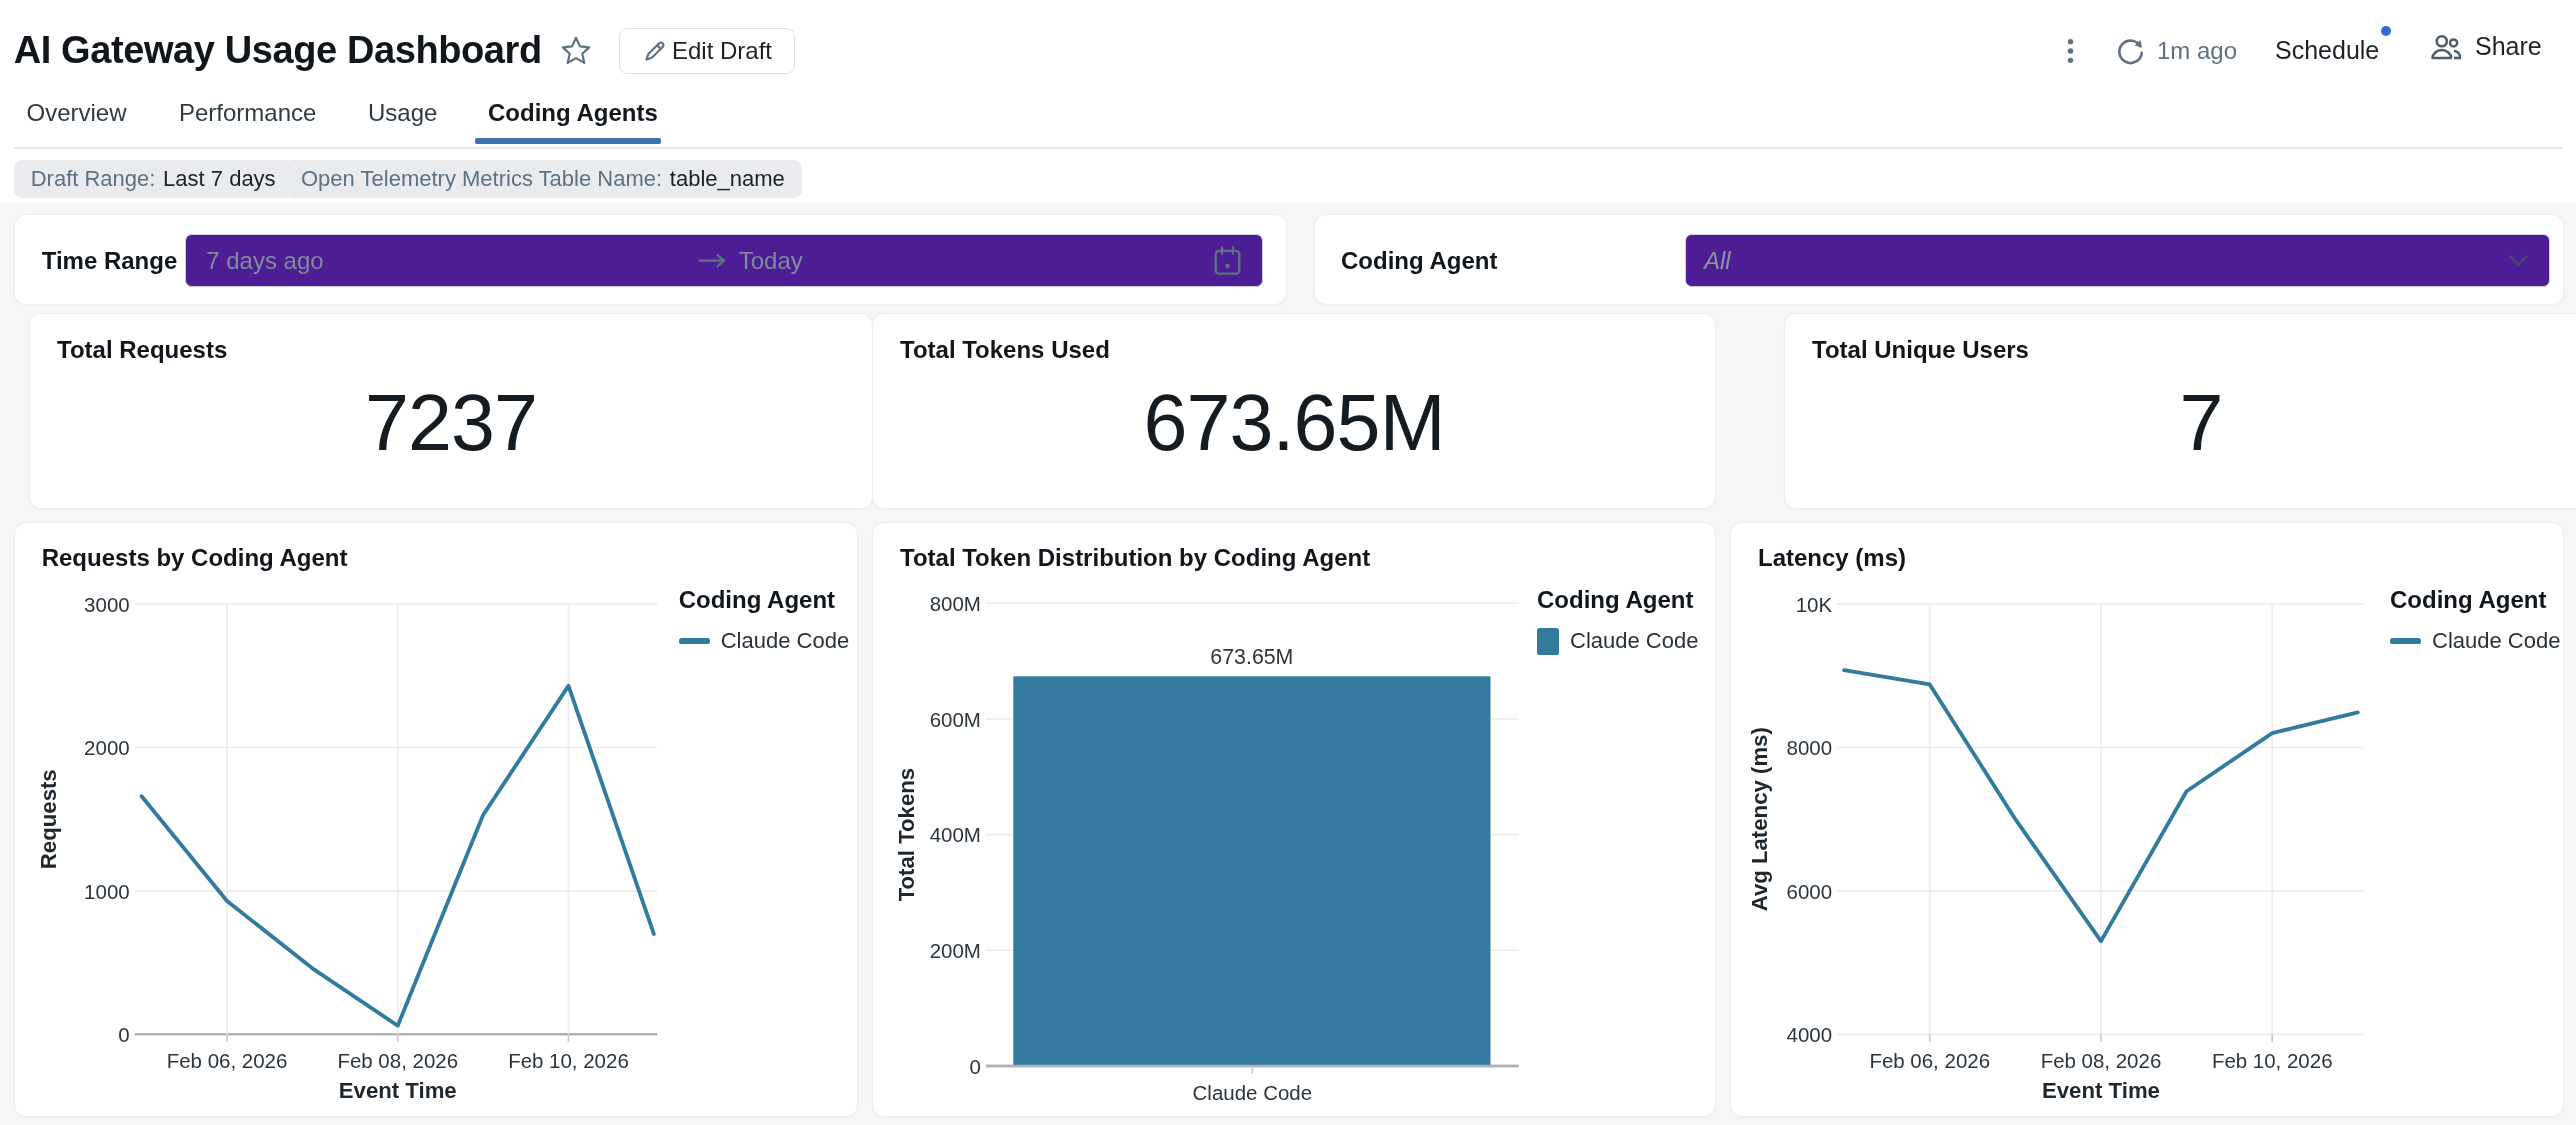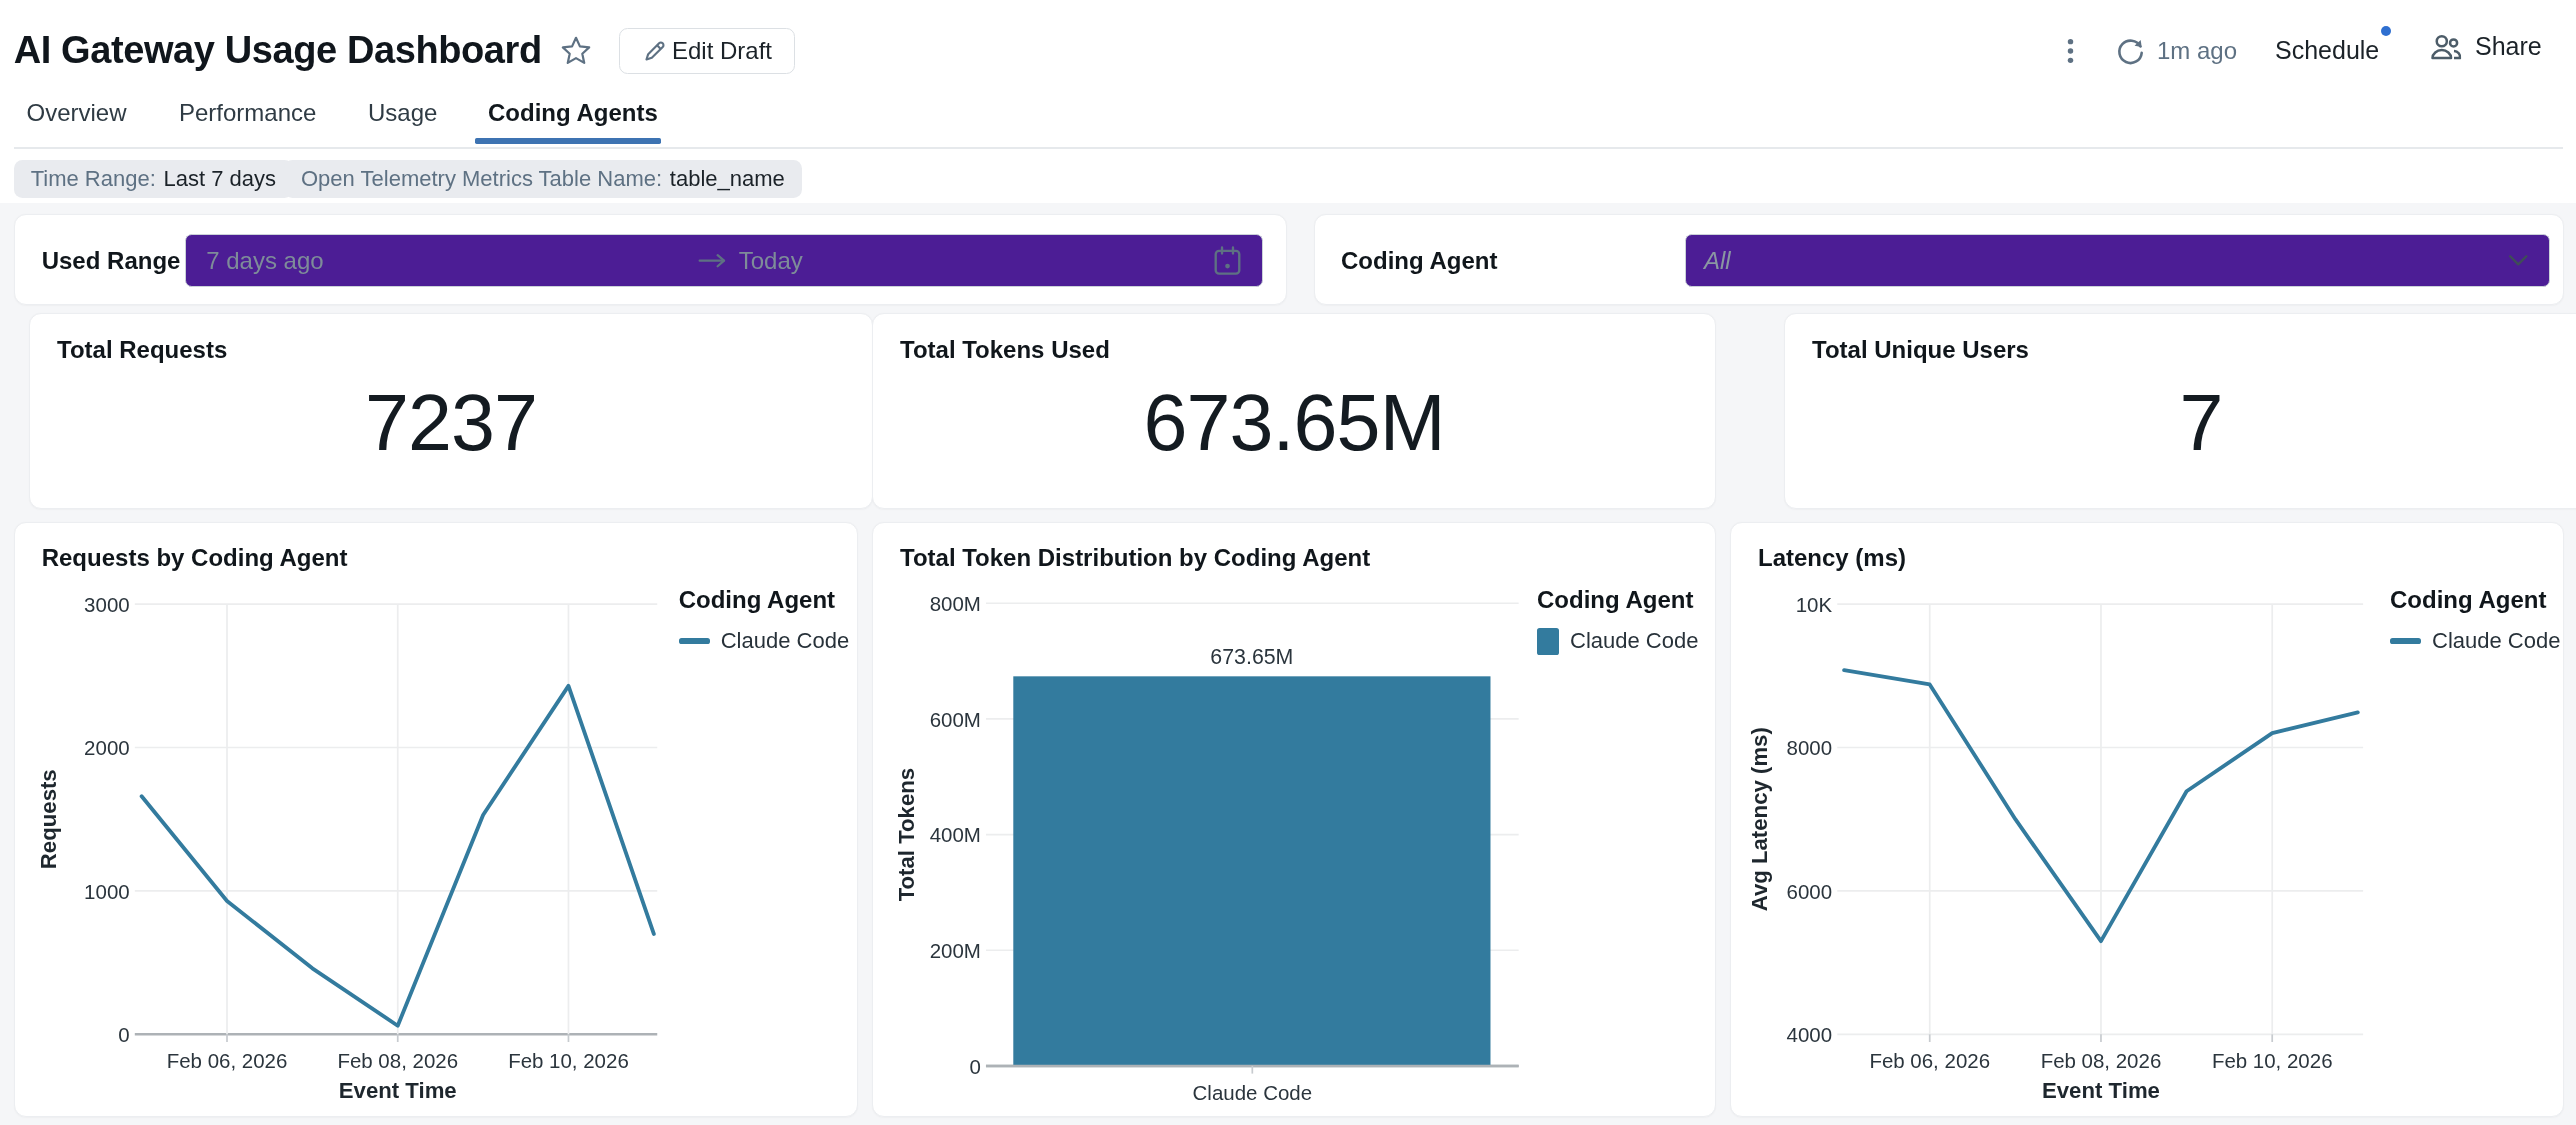--- a/index.html
+++ b/index.html
@@ -120,30 +120,30 @@
   </button>
 
   <button class="tab" style="left:26.5px;">Overview</button>
   <button class="tab" style="left:179px;">Performance</button>
   <button class="tab" style="left:368px;">Usage</button>
   <button class="tab active" style="left:488px;">Coding Agents</button>
   <div id="tab-underline" class="abs" style="background: rgb(61, 115, 178);"></div>
   <div id="tabs-divider" class="abs"></div>
 
   <div class="chip" style="left:13.7px;">
-    <span class="chip-label">Time Range:</span>
+    <span class="chip-label">Draft Range:</span>
     <span class="chip-value">Last 7 days</span>
   </div>
   <div class="chip" style="left:284px;">
     <span class="chip-label">Open Telemetry Metrics Table Name:</span>
     <span class="chip-value">table_name</span>
   </div>
 
   <div class="card" style="left:13.7px; top:214px; width:1273px; height:91px;">
-    <div class="filter-label" style="left:27px;">Used Range</div>
+    <div class="filter-label" style="left:27px;">Time Range</div>
     <div class="field-box" style="left:170px; width:1078px;" id="time-range-input">
       <span class="muted-val" style="margin-left:20.5px;">7 days ago</span>
       <span style="position:absolute; left:511px; display:flex;">
         <svg width="31" height="15.4" viewBox="0 0 36 18" fill="none">
           <path d="M3 9 H31" stroke="#5E7183" stroke-width="2.6" stroke-linecap="round"></path>
           <path d="M24 2.5 L31.5 9 L24 15.5" stroke="#5E7183" stroke-width="2.6" stroke-linecap="round" stroke-linejoin="round"></path>
         </svg>
       </span>
       <span class="muted-val" style="position:absolute; left:553px;">Today</span>
       <span style="position:absolute; right:19px; display:flex;">

